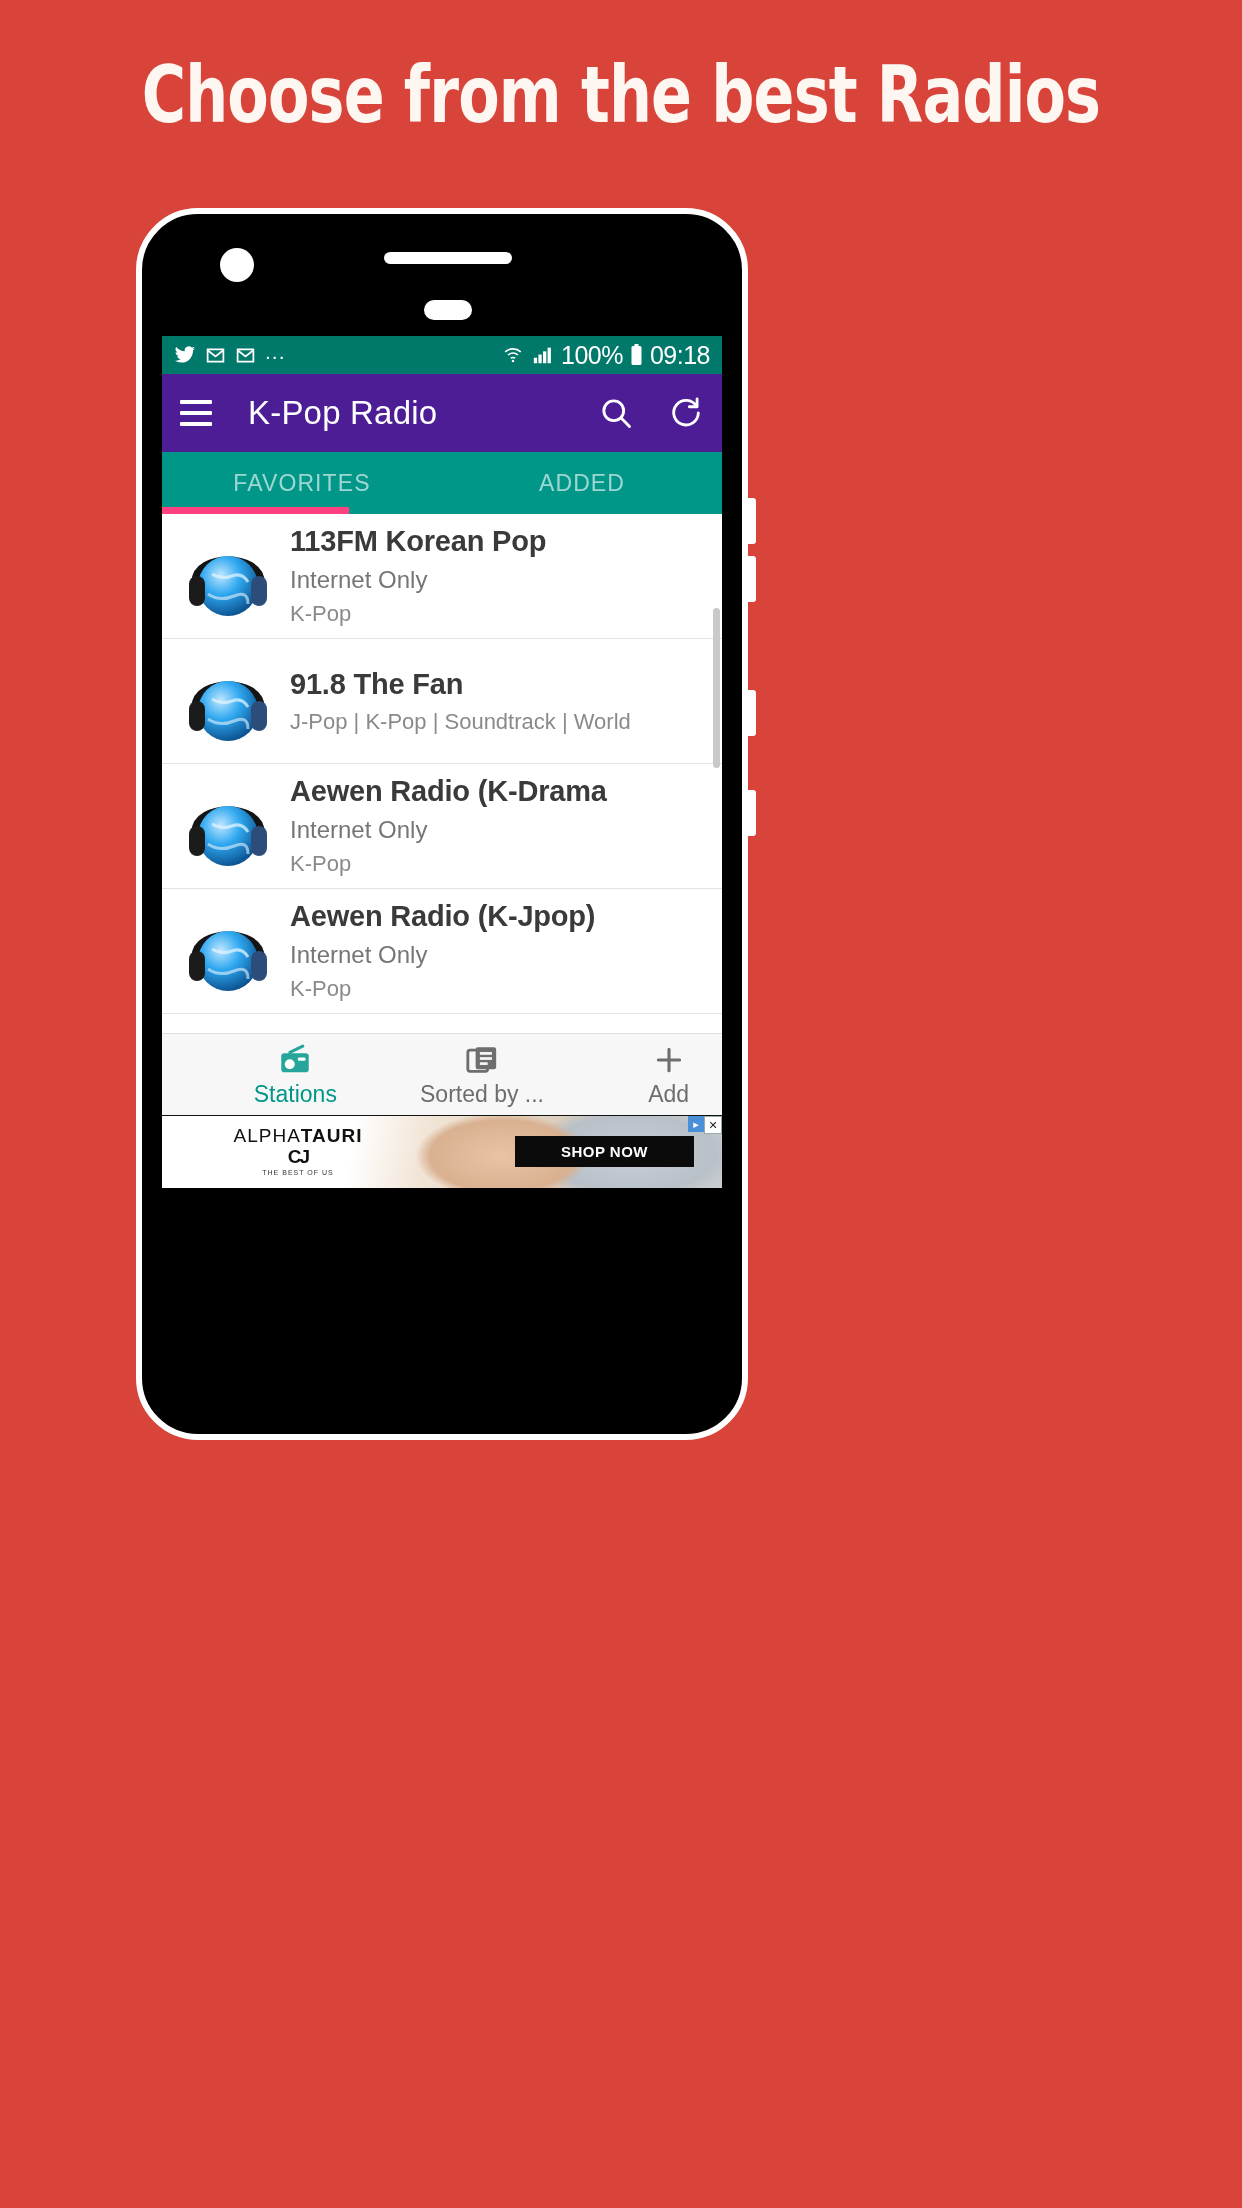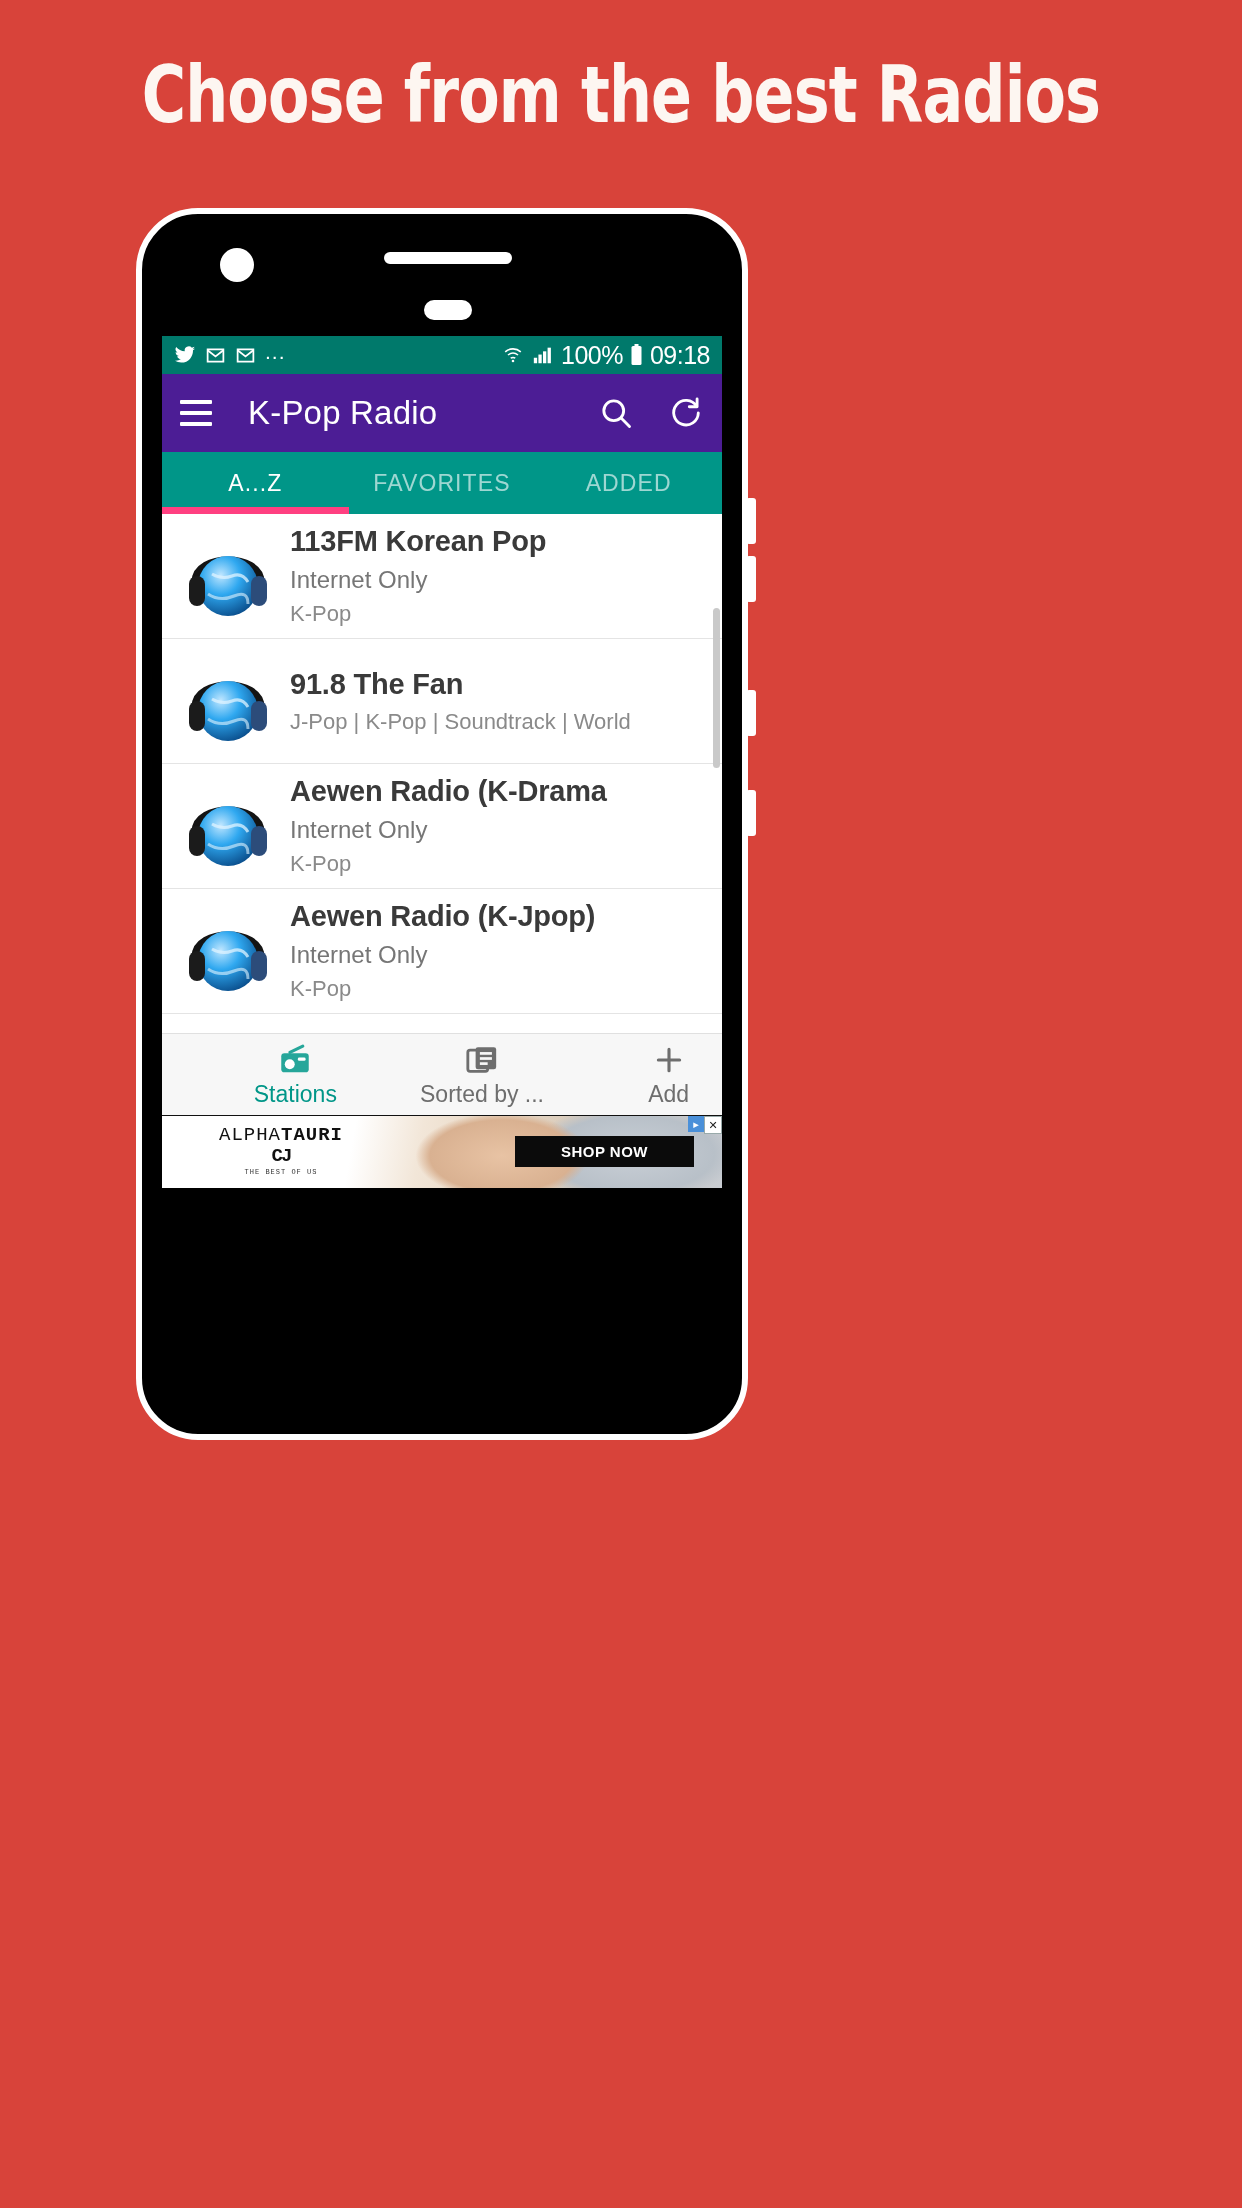--- a/index.html
+++ b/index.html
@@ -145,22 +145,22 @@
     overflow:hidden;
   }
   .ad-bg{
     position:absolute;inset:0;
     background:
       radial-gradient(ellipse 120px 60px at 340px 40px, #E8C3A4 0%, #D9B191 60%, rgba(217,177,145,0) 72%),
       radial-gradient(ellipse 150px 70px at 470px 38px, #C9CFD6 0%, #B8C0C8 55%, rgba(184,192,200,0) 70%),
       linear-gradient(100deg,#FFFFFF 0%,#FFFFFF 34%,#F2E6D8 46%,#E6D6C2 60%,#D8CBBC 74%,#C8CCD2 100%);
   }
   .ad-logo{
-    position:absolute;left:24px;top:10px;width:190px;text-align:center;
-    color:#111;line-height:1.05;font-family:Liberation Mono, monospace;
+    position:absolute;left:41px;top:10px;width:190px;text-align:center;
+    color:#111;line-height:1.05;
   }
   .ad-brand{font-size:19px;letter-spacing:1px;}
   .ad-brand b{font-weight:bold;}
   .ad-mark{font-size:19px;font-weight:bold;letter-spacing:-2px;margin-top:1px;}
   .ad-tiny{font-size:7px;letter-spacing:1px;color:#333;margin-top:2px;}
   .ad-cta{
     position:absolute;right:28px;top:20px;
     background:#0B0B0B;color:#fff;font-size:15px;font-weight:bold;
     padding:7px 46px;letter-spacing:0.5px;
   }
@@ -251,21 +251,20 @@
         <span class="ico">
           <svg width="36" height="36" viewBox="0 0 24 24">
             <path d="M19 7.5A8.2 8.2 0 1 0 20.2 12" fill="none" stroke="#fff" stroke-width="1.9" stroke-linecap="round"></path>
             <path d="M19.4 2.6v5.2h-5.2" fill="none" stroke="#fff" stroke-width="1.9" stroke-linecap="round" stroke-linejoin="round"></path>
           </svg>
         </span>
       </div>
     </div>
 
     <div class="tabs">
-      <div class="tab active">A...Z</div>
       <div class="tab">FAVORITES</div>
       <div class="tab">ADDED</div>
       <div class="tab-indicator"></div>
     </div>
 
     <div class="list">
 
       <div class="row">
         <div class="thumb">
           <svg width="104" height="104" viewBox="0 0 104 104">

